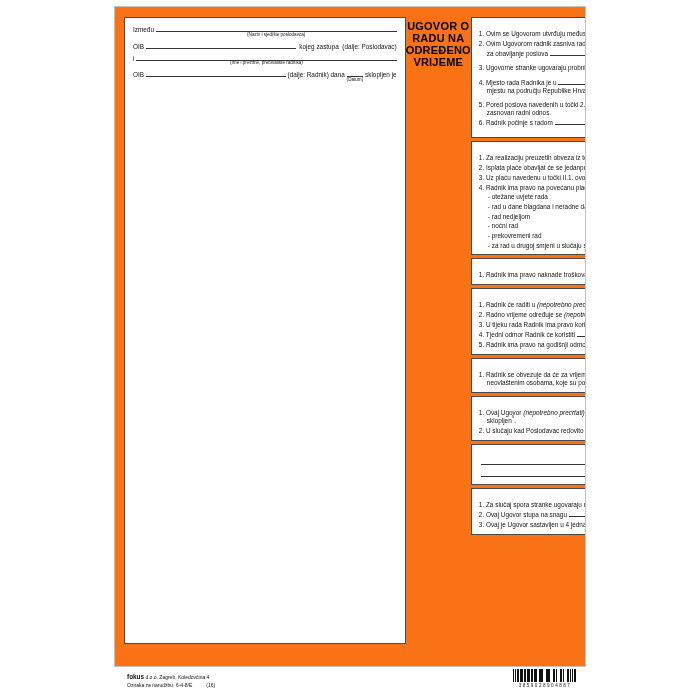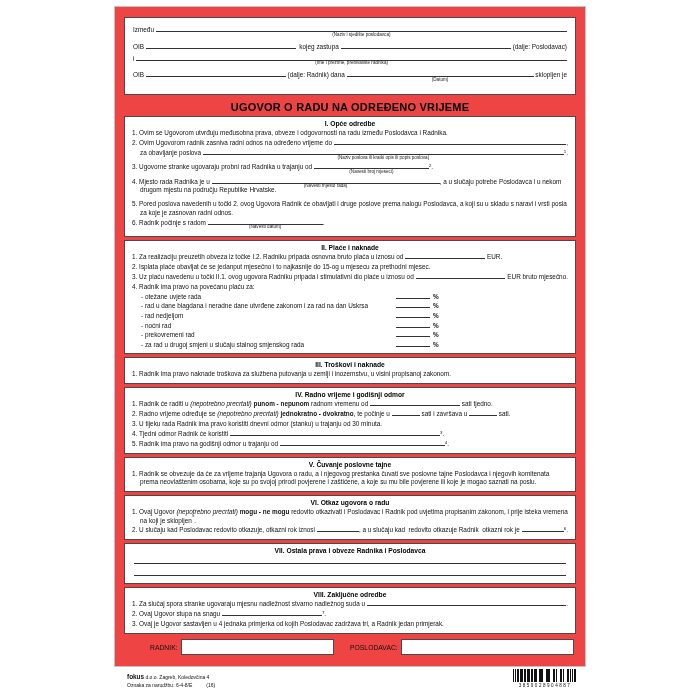--- a/index.html
+++ b/index.html
@@ -1,19 +1,19 @@
 <!DOCTYPE html>
 <html><head>
 <meta charset="utf-8">
 <style>
   html,body{margin:0;padding:0;width:700px;height:700px;background:#fff;overflow:hidden;
     font-family:"Liberation Sans", sans-serif;color:#111;}
   *{box-sizing:border-box;}
-  .sheet{position:absolute;left:114px;top:6px;width:472px;height:661px;background:#ef4444;
-    border:1px solid #c2c2c2;padding:10px 9px 19px;display:flex;flex-direction:column;overflow:hidden;}
+  .sheet{position:absolute;left:114px;top:6px;width:472px;height:661px;background:#f97316;
+    border:1px solid #c2c2c2;padding:10px 9px 19px;display:flex;flex-direction:row;overflow:hidden;}
   .box{background:#fff;border:1px solid #4a4a4a;padding:2px 7px 3px;margin-bottom:3px;}
   .header-box{padding:5px 8px 6px;}
   .doc-title{text-align:center;font-weight:bold;font-size:11px;letter-spacing:.2px;margin:3px 0 3px;color:#000;}
   .heading{text-align:center;font-weight:bold;font-size:6.7px;margin:1px 0 2px;color:#000;}
   .line{font-size:6.4px;line-height:1.3;margin:1.6px 0;color:#111;}
   .header-box .line{margin:3.2px 0;}
   .line.flex{display:flex;align-items:baseline;white-space:pre;}
   .line.para{white-space:pre-wrap;padding-left:8px;text-indent:-8px;}
   .line.has-cap{margin-bottom:6px;}
   .header-box .line.has-cap{margin-bottom:8.5px;}

